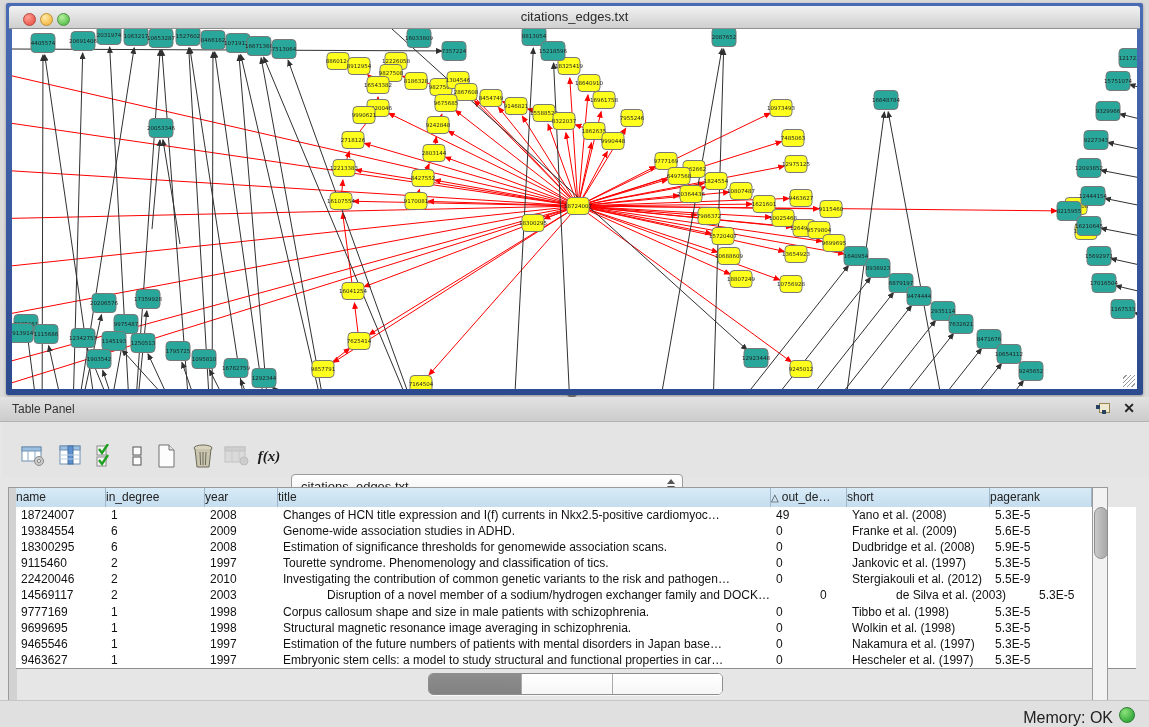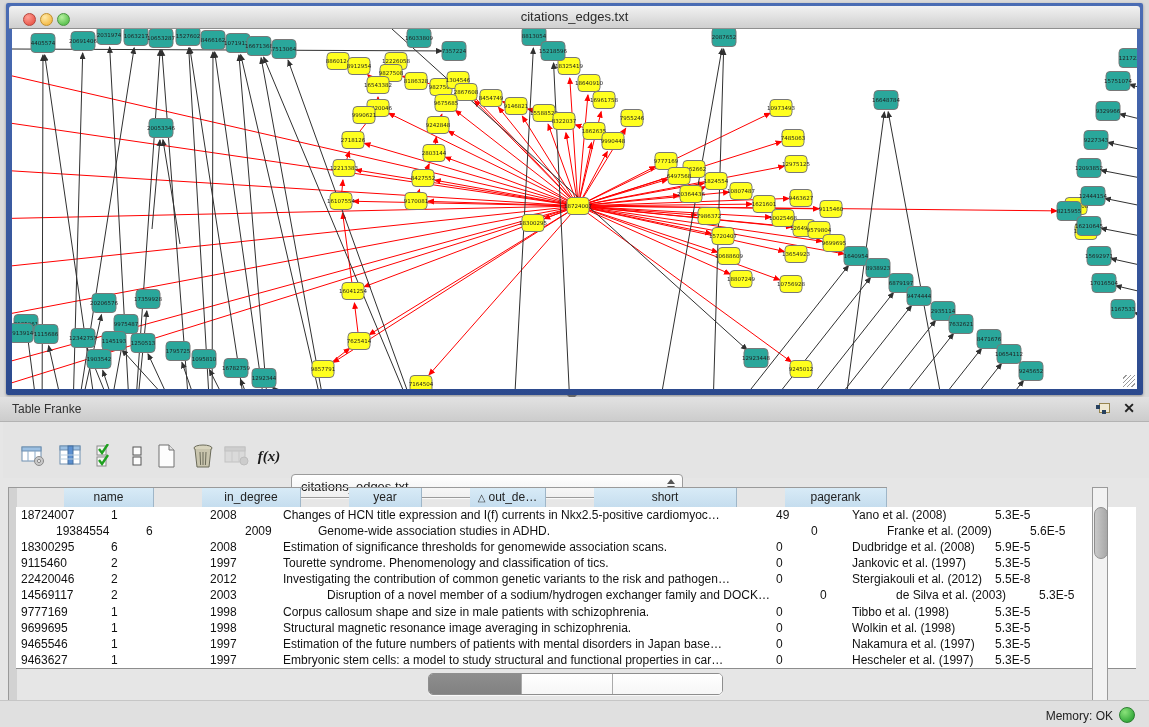--- a/index.html
+++ b/index.html
@@ -45,41 +45,41 @@
   .stepper{position:absolute;right:7px;top:4px;display:flex;flex-direction:column;gap:2px;}
   .stepper i{width:0;height:0;border-left:4px solid transparent;border-right:4px solid transparent;display:block;}
   .stepper .up{border-bottom:5px solid #555;}
   .stepper .dn{border-top:5px solid #555;}
   
   .gutter{position:absolute;left:8px;top:90px;width:8px;height:271px;background:#d2d2d2;border:1px solid #9a9a9a;border-right:none;}
   #thead{position:absolute;left:16px;top:90px;height:20px;display:flex;
     border-top:1px solid #9a9a9a;}
   .hcell{box-sizing:border-box;height:20px;background:linear-gradient(180deg,#d8ebf7,#c5ddee);
     border-right:1px solid #9fb6c8;border-bottom:1px solid #8d8d8d;
-    font-size:12px;color:#222;text-align:center;line-height:19px;overflow:hidden;white-space:nowrap;margin-left:48px;}
+    font-size:12px;color:#222;line-height:19px;overflow:hidden;white-space:nowrap;}
   .sort-tri{font-size:10px;color:#333;margin-right:3px;}
   #tbody{position:absolute;left:16px;top:110px;background:#ffffff;border-bottom:1px solid #8d8d8d;}
   .trow{display:flex;height:16.1px;}
   .tcell{box-sizing:border-box;padding-left:5px;font-size:12px;color:#111;
     white-space:nowrap;overflow:hidden;line-height:16px;}
   .vscroll{position:absolute;left:1092px;top:90px;width:16px;height:271px;background:#f2f2f2;
     border:1px solid #9a9a9a;box-sizing:border-box;}
   .vthumb{position:absolute;left:1px;top:19px;width:12px;height:50px;border-radius:7px;
     background:linear-gradient(90deg,#c9c9c9,#a8a8a8);border:1px solid #8f8f8f;}
   
   #tabs{position:absolute;left:428px;top:276px;height:20px;display:flex;
     border:1px solid #8e8e8e;border-radius:5px;overflow:hidden;background:#fff;
     box-shadow:0 1px 0 rgba(255,255,255,.7);}
   .seg{height:20px;line-height:20px;font-size:13px;padding:16px 13px;color:#1a1a1a;
     background:linear-gradient(180deg,#ffffff,#e9e9e9);border-right:1px solid #aaa;}
   .seg:last-child{border-right:none;}
   .seg.active{background:linear-gradient(180deg,#8d8d8d,#6f6f6f);color:#f2f2f2;}
   
   .status{position:absolute;left:0;top:303px;width:100%;height:27px;background:#e0e0e0;border-top:1px solid #c6c6c6;}
-  .status .mem{position:absolute;right:36px;top:8px;font-size:12px;color:#222;text-align:right;}
+  .status .mem{position:absolute;right:36px;top:8px;font-size:16px;color:#222;text-align:right;}
   .led{position:absolute;right:14px;top:6px;width:14px;height:14px;border-radius:50%;
     background:radial-gradient(circle at 35% 30%,#8ae27a,#35a93c 75%);border:1px solid #2c7f31;}
 </style>
 </head>
 <body>
 
 <div id="desktop">
 
   <div id="netframe">
     <div class="titlebar">
@@ -693,21 +693,21 @@
           </g>
       </svg>
       <div class="grip"></div>
     </div>
   </div>
 
   <div class="split-handle"></div>
 
   <div id="panel">
     <div class="phead">
-      <span class="ptitle">Table Franke</span>
+      <span class="ptitle">Table Panel</span>
       <span class="float-ic">
           <i class="sq1" style="position:absolute;"></i>
           <i class="sq2" style="position:absolute;"></i>
           <i class="sq3" style="position:absolute;"></i>
         </span>
       <span class="close-ic">✕</span>
     </div>
 
     <div class="toolbar">
       <span class="tbtn" style="left:14px">
@@ -776,36 +776,37 @@
             <i class="dn"></i>
           </span>
       </div>
     </div>
 
     <div class="gutter"></div>
     <div id="thead">
         <div class="hcell" style="width: 90px;">name</div>
         <div class="hcell" style="width: 99px;">in_degree</div>
         <div class="hcell" style="width: 73px;">year</div>
+        <div class="hcell" style="width: 493px;">title</div>
         <div class="hcell" style="width: 76px;"><span class="sort-tri">△</span>out_de…</div>
         <div class="hcell" style="width: 143px;">short</div>
         <div class="hcell" style="width: 102px;">pagerank</div>
       </div>
     <div id="tbody">
         <div class="trow">
           <div class="tcell" style="width: 90px;">18724007</div>
           <div class="tcell" style="width: 99px;">1</div>
           <div class="tcell" style="width: 73px;">2008</div>
           <div class="tcell" style="width: 493px;">Changes of HCN title expression and I(f) currents in Nkx2.5-positive cardiomyoc…</div>
           <div class="tcell" style="width: 76px;">49</div>
           <div class="tcell" style="width: 143px;">Yano et al. (2008)</div>
           <div class="tcell" style="width: 102px;">5.3E-5</div>
         </div>
         <div class="trow">
-          <div class="tcell" style="width: 90px; margin-left: 35px;">19384554</div>
+          <div class="tcell" style="width: 90px;">19384554</div>
           <div class="tcell" style="width: 99px;">6</div>
           <div class="tcell" style="width: 73px;">2009</div>
           <div class="tcell" style="width: 493px;">Genome-wide association studies in ADHD.</div>
           <div class="tcell" style="width: 76px;">0</div>
           <div class="tcell" style="width: 143px;">Franke et al. (2009)</div>
           <div class="tcell" style="width: 102px;">5.6E-5</div>
         </div>
         <div class="trow">
           <div class="tcell" style="width: 90px;">18300295</div>
           <div class="tcell" style="width: 99px;">6</div>
@@ -820,25 +821,25 @@
           <div class="tcell" style="width: 99px;">2</div>
           <div class="tcell" style="width: 73px;">1997</div>
           <div class="tcell" style="width: 493px;">Tourette syndrome. Phenomenology and classification of tics.</div>
           <div class="tcell" style="width: 76px;">0</div>
           <div class="tcell" style="width: 143px;">Jankovic et al. (1997)</div>
           <div class="tcell" style="width: 102px;">5.3E-5</div>
         </div>
         <div class="trow">
           <div class="tcell" style="width: 90px;">22420046</div>
           <div class="tcell" style="width: 99px;">2</div>
-          <div class="tcell" style="width: 73px;">2012</div>
+          <div class="tcell" style="width: 73px;">2010</div>
           <div class="tcell" style="width: 493px;">Investigating the contribution of common genetic variants to the risk and pathogen…</div>
           <div class="tcell" style="width: 76px;">0</div>
           <div class="tcell" style="width: 143px;">Stergiakouli et al. (2012)</div>
-          <div class="tcell" style="width: 102px;">5.5E-8</div>
+          <div class="tcell" style="width: 102px;">5.5E-9</div>
         </div>
         <div class="trow">
           <div class="tcell" style="width: 90px;">14569117</div>
           <div class="tcell" style="width: 99px;">2</div>
           <div class="tcell" style="width: 73px;">2003</div>
           <div class="tcell" style="width: 493px; margin-left: 44px;">Disruption of a novel member of a sodium/hydrogen exchanger family and DOCK…</div>
           <div class="tcell" style="width: 76px;">0</div>
           <div class="tcell" style="width: 143px;">de Silva et al. (2003)</div>
           <div class="tcell" style="width: 102px;">5.3E-5</div>
         </div>

